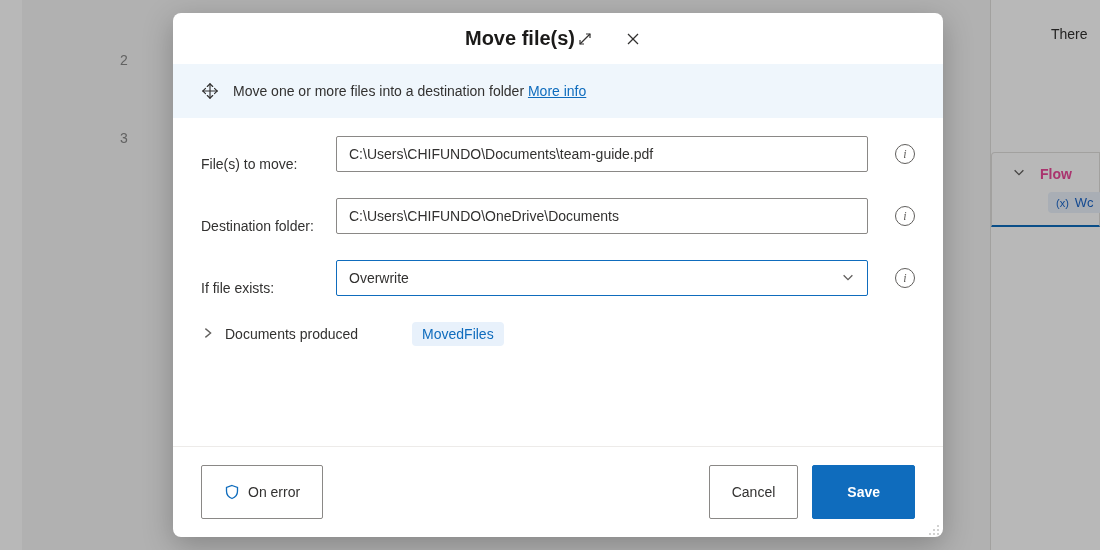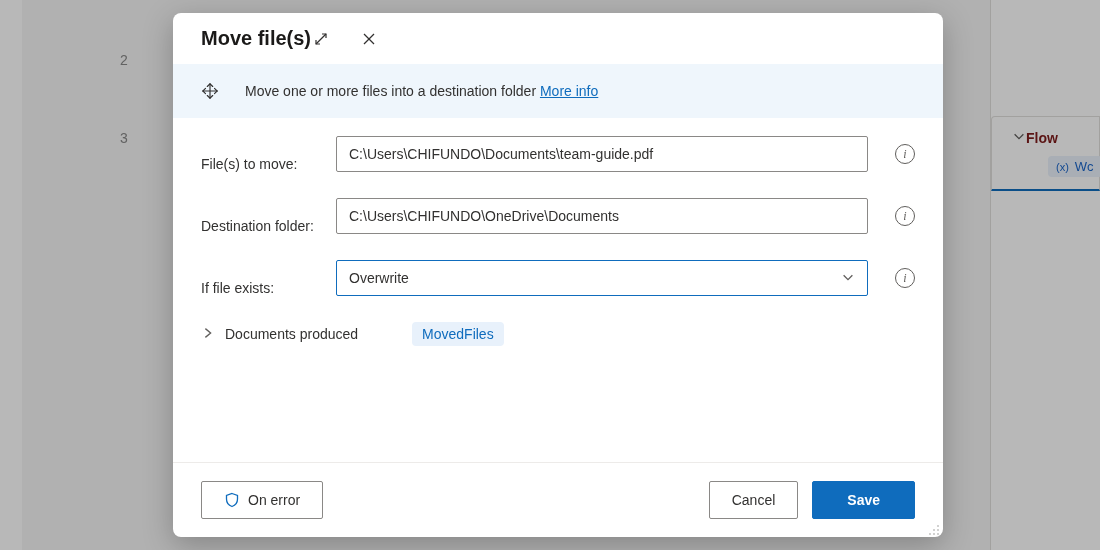--- a/index.html
+++ b/index.html
@@ -33,21 +33,21 @@
   }
   .bg-right-panel .txt { color: #323130; font-size: 14px; padding: 10px 0 10px 60px; }
   .bg-right-card {
     margin-top: 100px;
     border: 1px solid #e1dfdd;
     border-bottom: 2px solid #0f6cbd;
     border-radius: 4px 0 0 0;
     padding: 12px 10px 12px 20px;
     background: #ffffff;
   }
-  .bg-right-card .row1 { display: flex; align-items: center; color: #7f1d1d; font-size: 14px; font-weight: 600; }
+  .bg-right-card .row1 { display: flex; align-items: center; gap: 14px; color: #ec4899; font-size: 14px; font-weight: 600; }
   .bg-right-card .chevdown { color: #605e5c; }
   .bg-tag {
     display:inline-flex; align-items:center;
     background: #eaf1fb; color: #1b66c9; border-radius: 4px;
     font-size: 13px; padding: 3px 8px; margin-top: 10px; margin-left: 36px;
     gap: 6px;
   }
   .bg-tag .xicon { font-size: 11px; }
 
   
@@ -55,33 +55,33 @@
     position: absolute;
     left: 173px; top: 13px;
     width: 770px; height: 524px;
     background: #ffffff;
     border-radius: 8px;
     box-shadow: 0 8px 30px rgba(0,0,0,0.25);
     display: flex; flex-direction: column;
     overflow: hidden;
   }
   .dialog-header {
-    display: flex; align-items: center; justify-content: flex-start;
+    display: flex; align-items: center; justify-content: center;
     padding: 14px 36px 14px 28px;
   }
   .dialog-title { font-size: 20px; font-weight: 600; color: #1b1a19; }
   .header-actions { display: flex; gap: 28px; align-items: center; }
   .icon-btn { width: 20px; height: 20px; display: inline-flex; align-items: center; justify-content: center; cursor: pointer; color: #323130; }
   .icon-btn svg { width: 16px; height: 16px; }
 
   
   .banner {
     background: #eff6fc;
     padding: 18px 28px;
-    display: flex; align-items: center; gap: 26px;
+    display: flex; align-items: center; gap: 14px;
     color: #323130; font-size: 14px;
   }
   .banner .move-icon { color: #323130; display:inline-flex; }
   .banner .move-icon svg { width: 18px; height: 18px; }
   .banner a { color: #0f6cbd; text-decoration: underline; }
 
   
   .dialog-body {
     flex: 1;
     padding: 18px 28px 0 28px;
@@ -136,21 +136,21 @@
     margin-left: 44px;
   }
 
   
   .dialog-footer {
     border-top: 1px solid #edebe9;
     padding: 18px 28px;
     display: flex; align-items: center; justify-content: space-between;
   }
   .btn {
-    height: 38px; padding: 0 22px;
+    height: 54px; padding: 0 22px;
     border-radius: 2px;
     font-size: 14px;
     display: inline-flex; align-items: center; gap: 8px;
     cursor: pointer;
     background: #ffffff;
     border: 1px solid #8a8886;
     color: #323130;
   }
   .btn.primary {
     background: #0f6cbd; border-color: #0f6cbd; color: #ffffff;
@@ -171,20 +171,21 @@
 </style>
 </head>
 <body>
 
 <div class="bg-canvas">
   <div class="bg-gutter"></div>
   <span class="bg-lineno" style="top:52px">2</span>
   <span class="bg-lineno" style="top:130px">3</span>
 
   <div class="bg-right-panel">
+    <div class="txt">There</div>
     <div class="bg-right-card">
       <div class="row1">
         <span class="chevdown">
           <svg class="chev-svg" viewBox="0 0 16 16" fill="none" stroke="currentColor" stroke-width="1.5">
               <polyline points="3,6 8,11 13,6"></polyline>
             </svg>
         </span>
         <span>Flow</span>
       </div>
       <span class="bg-tag">

